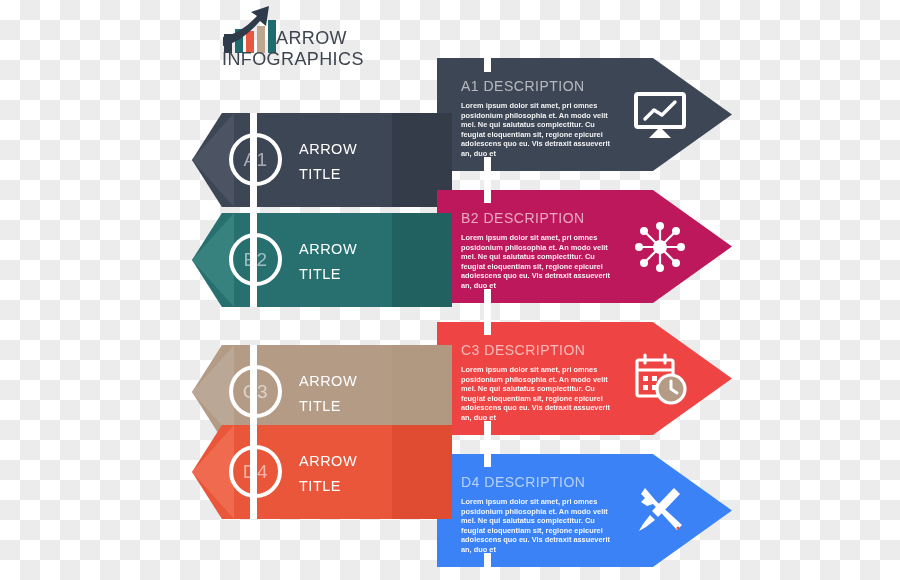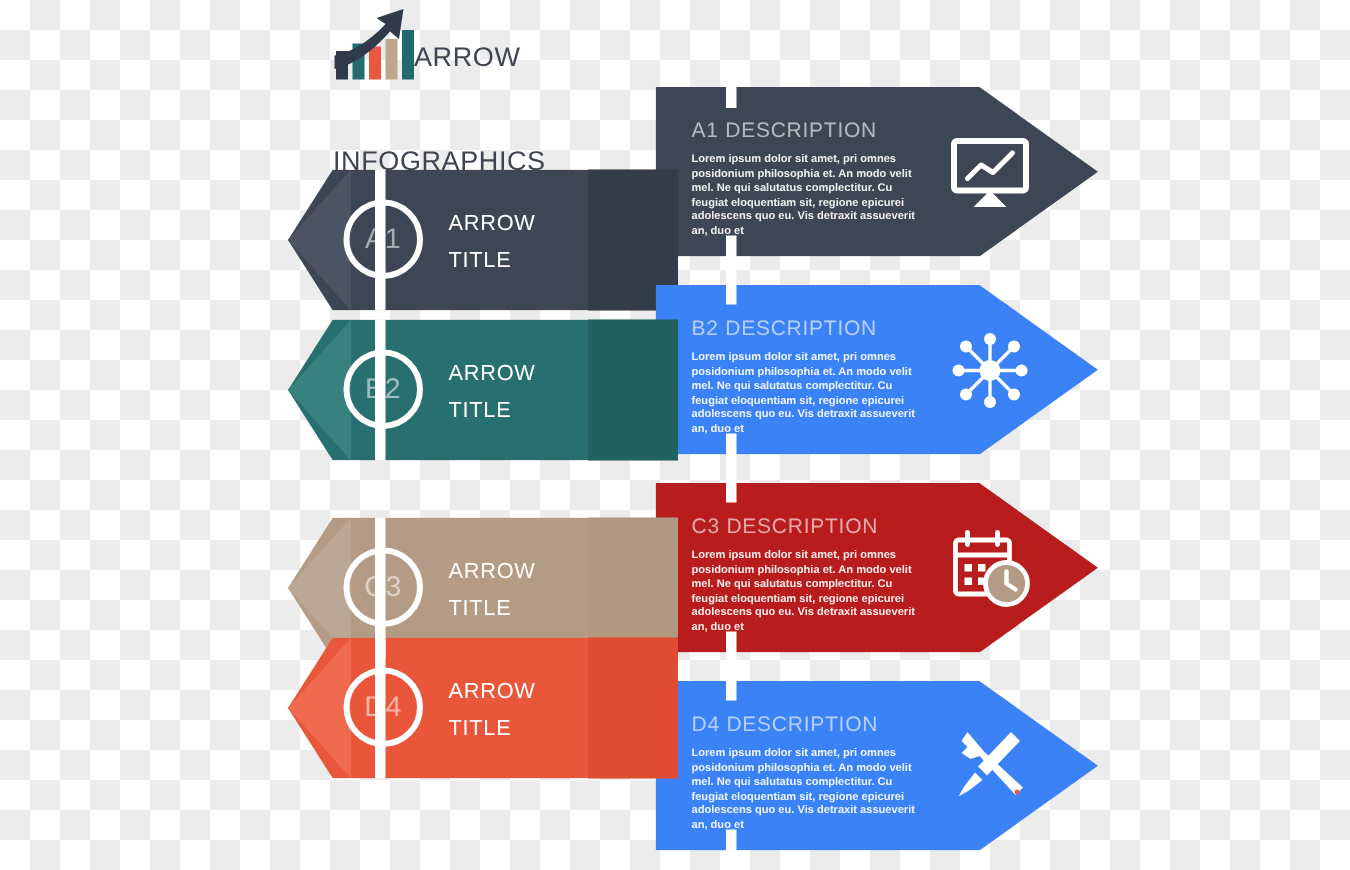--- a/index.html
+++ b/index.html
@@ -49,21 +49,20 @@
     color: #3f4550;
     font-size: 18px;
     letter-spacing: .4px;
     line-height: 21px;
     white-space: nowrap;
   }
   .logo-text .l2 {
     position: absolute;
     left: -54px;
     top: 21px;
-    margin-top: 48px;
   }
 
   
   .row {
     position: absolute;
     left: 0;
     top: 0;
     width: 900px;
     height: 140px;
   }
@@ -218,21 +217,21 @@
         <span>A1</span>
       </div>
       <div class="ta-text">
         <div>ARROW</div>
         <div>TITLE</div>
       </div>
     </div>
   </div>
 
   <div class="row" style="top:0">
-    <div class="desc" style="top:190px;background:#3b82f6">
+    <div class="desc" style="top:190px;background:#be185d">
       <div class="desc-title">B2 DESCRIPTION</div>
       <div class="desc-body">Lorem ipsum dolor sit amet, pri omnes posidonium philosophia et. An modo velit mel. Ne qui salutatus complectitur. Cu feugiat eloquentiam sit, regione epicurei adolescens quo eu. Vis detraxit assueverit an, duo et</div>
       <div class="desc-icon">
         <svg viewBox="0 0 54 54" width="54" height="54">
           <g stroke="#fff" stroke-width="2.2">
             <line x1="27" y1="27" x2="27" y2="8"></line>
             <line x1="27" y1="27" x2="27" y2="46"></line>
             <line x1="27" y1="27" x2="8" y2="27"></line>
             <line x1="27" y1="27" x2="46" y2="27"></line>
             <line x1="27" y1="27" x2="13" y2="13"></line>
@@ -262,21 +261,21 @@
         <span>B2</span>
       </div>
       <div class="ta-text">
         <div>ARROW</div>
         <div>TITLE</div>
       </div>
     </div>
   </div>
 
   <div class="row" style="top:0">
-    <div class="desc" style="top:322px;background:#b91c1c">
+    <div class="desc" style="top:322px;background:#ef4444">
       <div class="desc-title">C3 DESCRIPTION</div>
       <div class="desc-body">Lorem ipsum dolor sit amet, pri omnes posidonium philosophia et. An modo velit mel. Ne qui salutatus complectitur. Cu feugiat eloquentiam sit, regione epicurei adolescens quo eu. Vis detraxit assueverit an, duo et</div>
       <div class="desc-icon">
         <svg viewBox="0 0 54 54" width="54" height="54">
           <rect x="4" y="8" width="36" height="36" rx="2" fill="none" stroke="#fff" stroke-width="3.2"></rect>
           <line x1="4" y1="18" x2="40" y2="18" stroke="#fff" stroke-width="3.2"></line>
           <line x1="12" y1="3" x2="12" y2="11" stroke="#fff" stroke-width="3.2" stroke-linecap="round"></line>
           <line x1="32" y1="3" x2="32" y2="11" stroke="#fff" stroke-width="3.2" stroke-linecap="round"></line>
           <g fill="#fff">
             <rect x="10" y="24" width="5" height="5"></rect>

